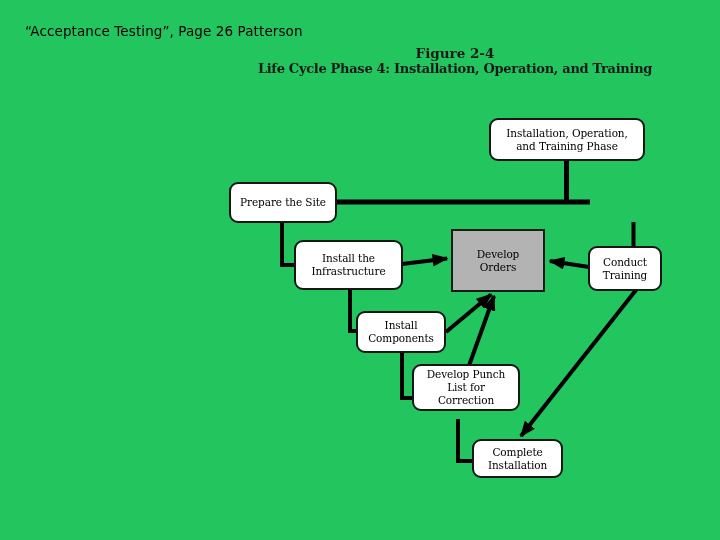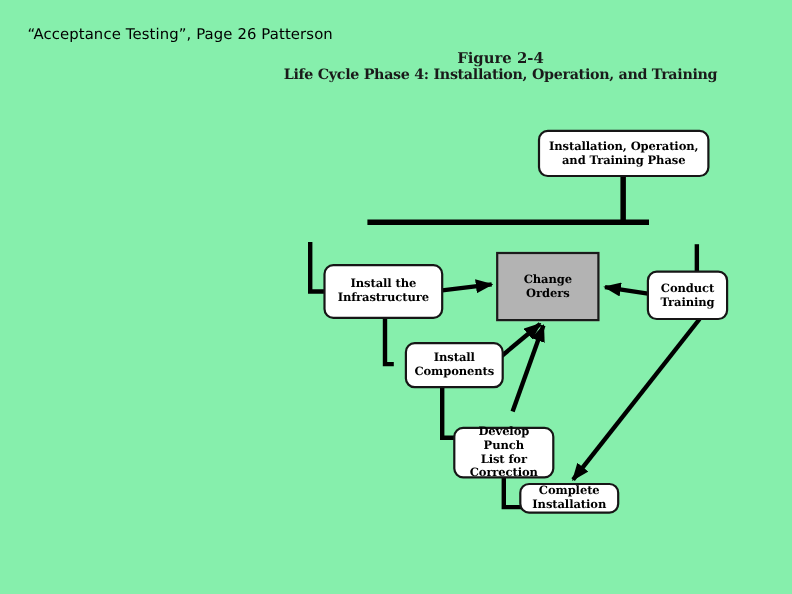--- a/index.html
+++ b/index.html
@@ -1,20 +1,20 @@
 <!DOCTYPE html>
 <html><head>
 <meta charset="utf-8">
 <style>
   html, body { margin: 0; padding: 0; background: #fff; }
   .slide {
     position: relative;
     width: 720px;
     height: 540px;
-    background: #86efac;
+    background: #22c55e;
     overflow: hidden;
     font-family: "DejaVu Serif", serif;
   }
   .header-text {
     position: absolute;
     left: 25px;
     top: 23px;
     font-family: "DejaVu Sans", sans-serif;
     font-size: 13.5px;
     color: #000;
@@ -41,21 +41,21 @@
     position: absolute;
     box-sizing: border-box;
     display: flex;
     align-items: center;
     justify-content: center;
     text-align: center;
     background: #ffffff;
     border: 2.2px solid #161616;
     border-radius: 9px;
     font-family: "DejaVu Serif", serif;
-    font-weight: bold;
+    font-weight: normal;
     font-size: 10.5px;
     line-height: 1.22;
     color: #000;
     white-space: pre-line;
     padding: 1px 2px;
     letter-spacing: -0.1px;
   }
   .node.gray {
     background: #b3b3b3;
     border-radius: 0;
@@ -93,34 +93,35 @@
     <path d="M402,264 L447,258.5" stroke="#000" stroke-width="4" fill="none" marker-end="url(#arrow)"></path>
     <path d="M446,332 L491,294.5" stroke="#000" stroke-width="4" fill="none" marker-end="url(#arrow)"></path>
     <path d="M466,374 L494,296" stroke="#000" stroke-width="4" fill="none" marker-end="url(#arrow)"></path>
     <path d="M589,267 L550,261" stroke="#000" stroke-width="4" fill="none" marker-end="url(#arrow)"></path>
     <path d="M636,290 L521,436" stroke="#000" stroke-width="4" fill="none" marker-end="url(#arrow)"></path>
   </svg>
 
   <div class="node" style="left:489px; top:118px; width:156px; height:43px;">Installation, Operation,
 and Training Phase</div>
 
+  <div class="node" style="left:229px; top:182px; width:108px; height:41px;">Prepare the Site</div>
 
 
   <div class="node" style="left:294px; top:240px; width:109px; height:50px;">Install the
 Infrastructure</div>
 
-  <div class="node gray" style="left:451px; top:229px; width:94px; height:63px;">Change
+  <div class="node gray" style="left:451px; top:229px; width:94px; height:63px;">Develop
 Orders</div>
 
   <div class="node" style="left:588px; top:246px; width:74px; height:45px;">Conduct
 Training</div>
 
-  <div class="node" style="left:356px; top:311px; width:90px; height:42px;margin-left:12px;">Install
+  <div class="node" style="left:356px; top:311px; width:90px; height:42px;">Install
 Components</div>
 
-  <div class="node" style="left:412px; top:388px; width:92px; height:47px;">Develop Punch
+  <div class="node" style="left:412px; top:364px; width:108px; height:47px;">Develop Punch
 List for
 Correction</div>
 
-  <div class="node" style="left:472px; top:439px; width:91px; height:28px;">Complete
+  <div class="node" style="left:472px; top:439px; width:91px; height:39px;">Complete
 Installation</div>
 
 </div>
 
 </body></html>

